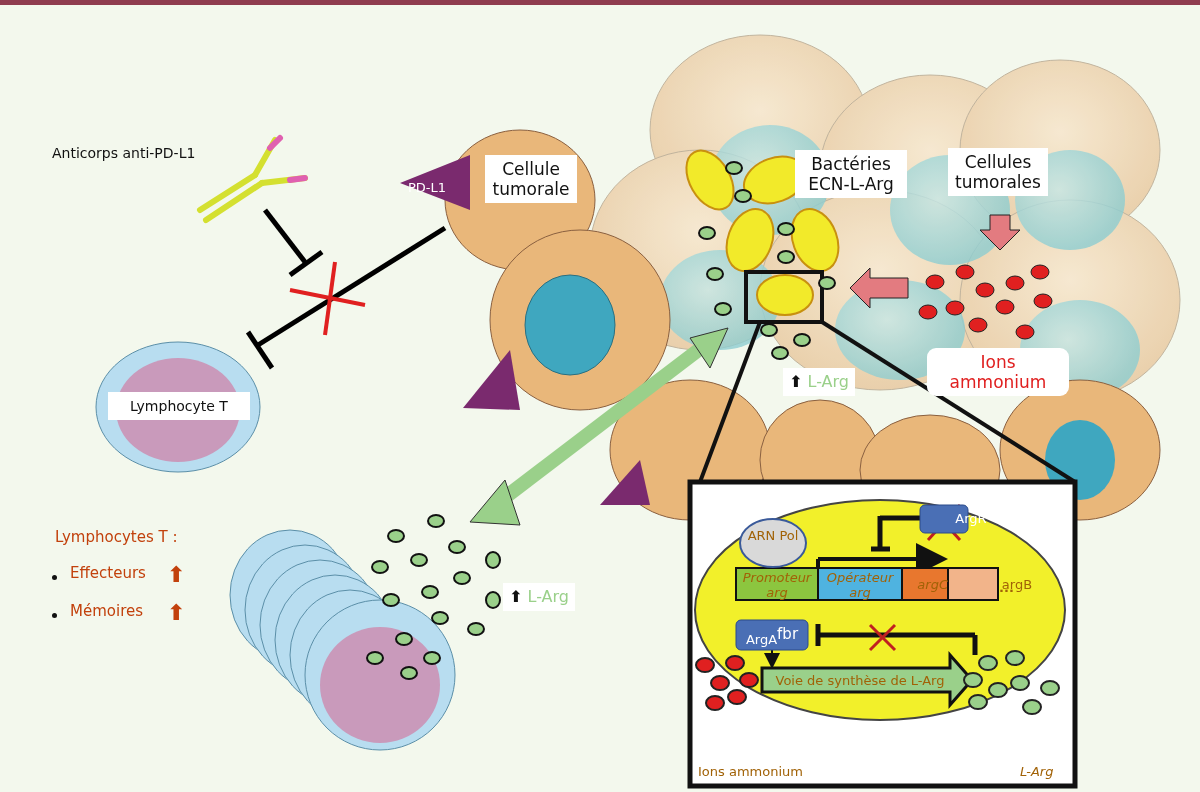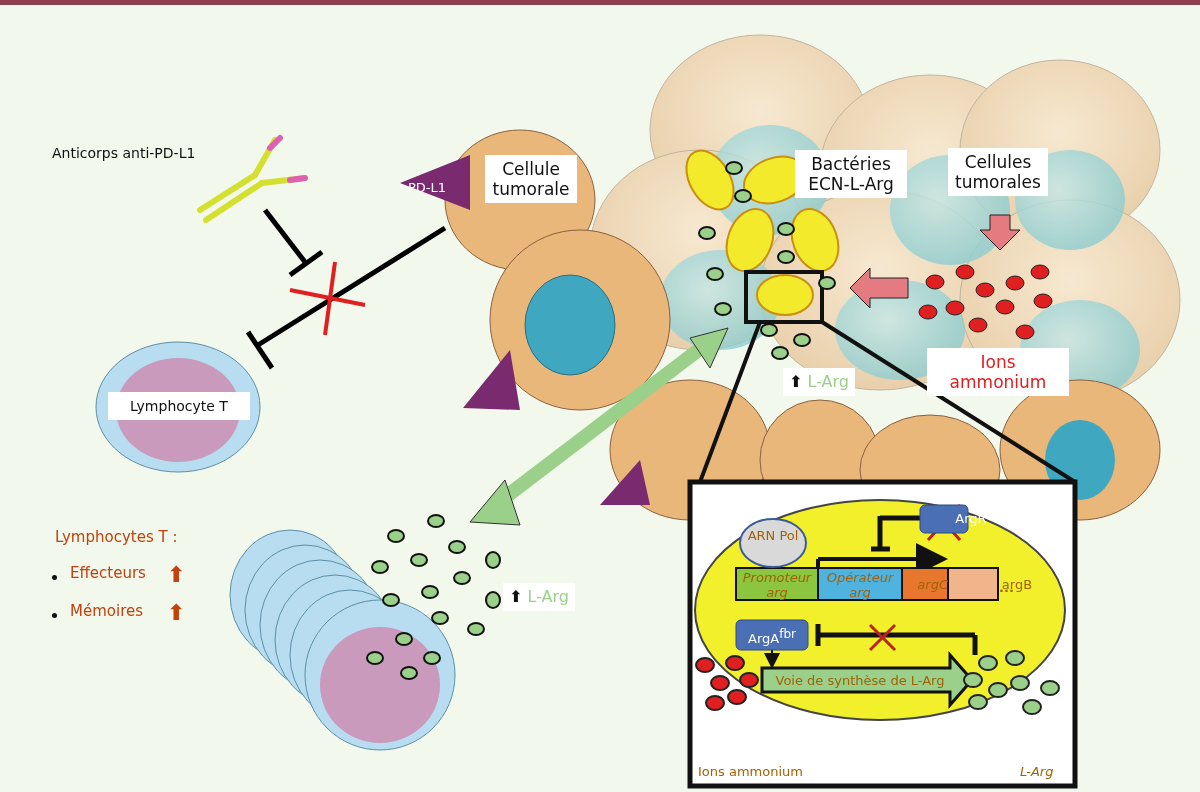--- a/index.html
+++ b/index.html
@@ -3,21 +3,21 @@
 <meta charset="utf-8">
 <style>
   html, body { margin:0; padding:0; }
   body { width:1200px; height:792px; background:#f3f8ed; position:relative; overflow:hidden;
          font-family:"DejaVu Sans", sans-serif; }
   .topbar { position:absolute; left:0; top:0; width:1200px; height:5px; background:#8f3d4f; }
   svg.scene { position:absolute; left:0; top:0; }
   .lbl { position:absolute; background:#fff; color:#111; font-size:17px; line-height:20px;
          text-align:center; padding:4px 6px; }
   .plain { position:absolute; color:#111; font-size:14px; }
-  .red { color:#e02020; }
+  .red { color:#e02020;border-radius:9px; }
   .green { color:#9ad08a; }
   .legend { position:absolute; left:52px; top:528px; font-size:15px; color:#c2410c; }
   .legend .row { position:relative; height:38px; }
   .legend .bullet { position:absolute; left:0; top:11px; width:5px; height:5px; border-radius:50%; background:#111; }
   .legend .txt { position:absolute; left:18px; top:0; }
   .legend .arr { position:absolute; left:115px; top:-2px; font-size:22px; font-weight:bold; }
   .inset-text { position:absolute; font-size:13px; color:#a16207; text-align:center; line-height:15px; }
 </style>
 </head>
 <body>
@@ -245,16 +245,16 @@
     </div>
 </div>
 
 <div class="inset-text" style="left:745px;top:528px;width:56px;">ARN Pol</div>
 <div class="inset-text" style="left:920px;top:511px;width:48px;color:#fff;padding-left:27px;">ArgR</div>
 <div class="inset-text" style="left:738px;top:570px;width:78px;font-style:italic;">Promoteur arg</div>
 <div class="inset-text" style="left:820px;top:570px;width:80px;font-style:italic;">Opérateur arg</div>
 <div class="inset-text" style="left:902px;top:577px;width:46px;font-style:italic;text-align:right;">argC</div>
 <div class="inset-text" style="left:992px;top:577px;width:50px;">argB</div>
 <div class="inset-text" style="left:999px;top:580px;font-weight:bold;">...</div>
-<div class="inset-text" style="left:736px;top:627px;width:72px;color:#fff;"><span>ArgA</span><sup style="font-size:12px;">fbr</sup></div>
+<div class="inset-text" style="left:736px;top:627px;width:72px;color:#fff;"><span>ArgA</span><sup style="font-size:15px;">fbr</sup></div>
 <div class="inset-text" style="left:770px;top:673px;width:180px;">Voie de synthèse de L-Arg</div>
 <div class="inset-text red" style="left:698px;top:764px;">Ions ammonium</div>
 <div class="inset-text green" style="left:1020px;top:764px;font-style:italic;">L-Arg</div>
 
 </body></html>

